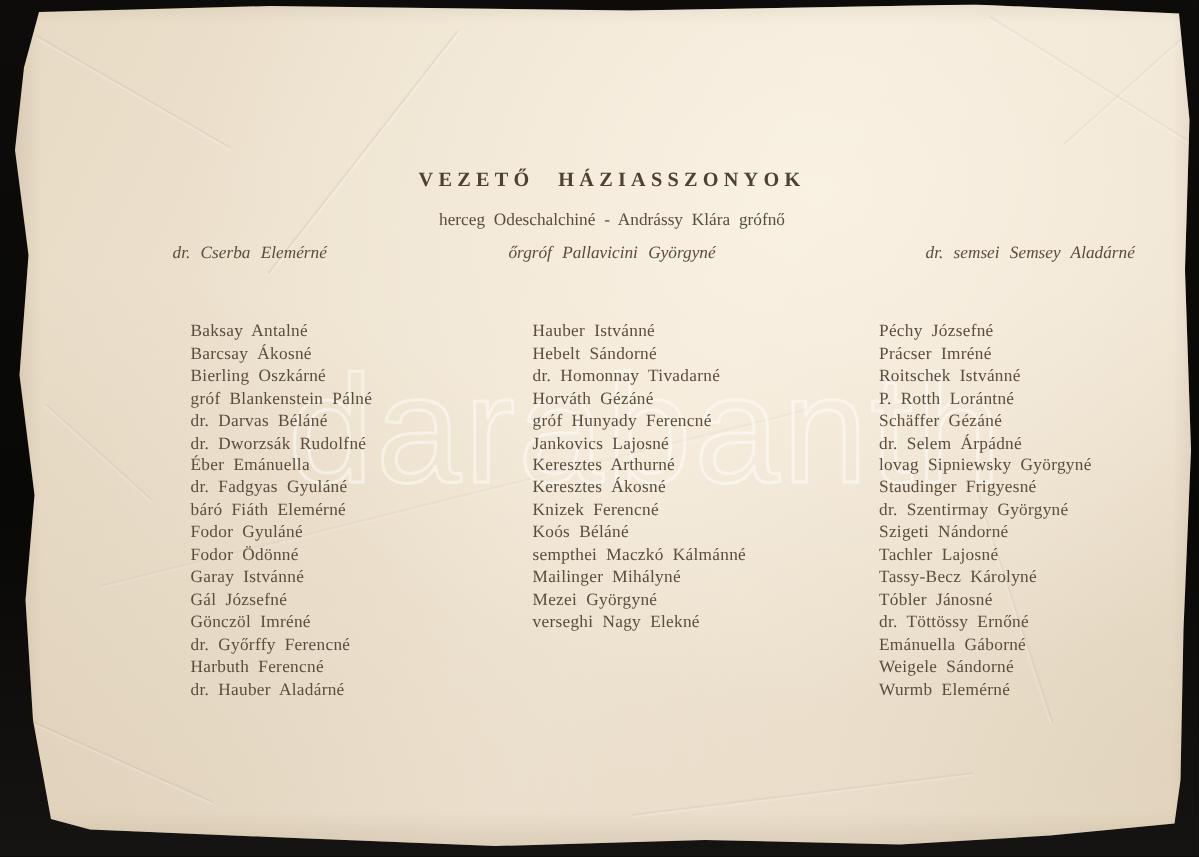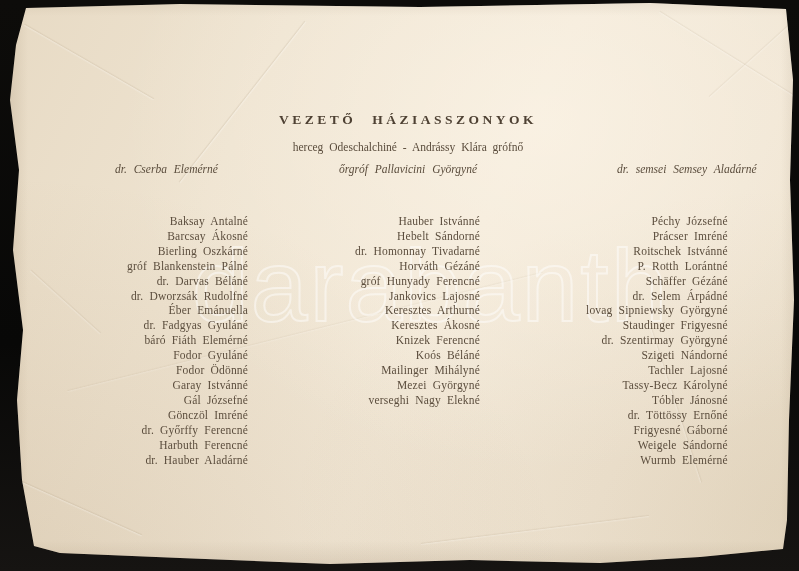--- a/index.html
+++ b/index.html
@@ -116,21 +116,21 @@
     font-size: 11.5px;
     line-height: 14.9px;
     color: #5b4d3d;
     letter-spacing: 0.2px;
     word-spacing: 3px;
     white-space: nowrap;
   }
   #col-left   { left: 127px; }
   #col-middle { left: 355px; }
   #col-right  { left: 586px; }
-  .name-line { position: relative; text-align: right; }
+  .name-line { position: relative; }
 </style>
 </head>
 <body>
 
 <div id="stage">
 
   <div id="paper">
     <div id="paper-shade"></div>
 
     <div class="crease" style="left:140px; top:100px; width:205px; transform:rotate(-52deg); opacity:.7;"></div>
@@ -176,38 +176,39 @@
         <div class="name-line">Hauber Istvánné</div>
         <div class="name-line">Hebelt Sándorné</div>
         <div class="name-line">dr. Homonnay Tivadarné</div>
         <div class="name-line">Horváth Gézáné</div>
         <div class="name-line">gróf Hunyady Ferencné</div>
         <div class="name-line">Jankovics Lajosné</div>
         <div class="name-line">Keresztes Arthurné</div>
         <div class="name-line">Keresztes Ákosné</div>
         <div class="name-line">Knizek Ferencné</div>
         <div class="name-line">Koós Béláné</div>
+        <div class="name-line">sempthei Maczkó Kálmánné</div>
         <div class="name-line">Mailinger Mihályné</div>
         <div class="name-line">Mezei Györgyné</div>
         <div class="name-line">verseghi Nagy Elekné</div>
       </div>
     <div id="col-right" class="name-col">
         <div class="name-line">Péchy Józsefné</div>
         <div class="name-line">Prácser Imréné</div>
         <div class="name-line">Roitschek Istvánné</div>
         <div class="name-line">P. Rotth Lorántné</div>
         <div class="name-line">Schäffer Gézáné</div>
         <div class="name-line">dr. Selem Árpádné</div>
         <div class="name-line">lovag Sipniewsky Györgyné</div>
         <div class="name-line">Staudinger Frigyesné</div>
         <div class="name-line">dr. Szentirmay Györgyné</div>
         <div class="name-line">Szigeti Nándorné</div>
         <div class="name-line">Tachler Lajosné</div>
         <div class="name-line">Tassy-Becz Károlyné</div>
         <div class="name-line">Tóbler Jánosné</div>
         <div class="name-line">dr. Töttössy Ernőné</div>
-        <div class="name-line">Frigyesné Gáborné</div>
+        <div class="name-line">Emánuella Gáborné</div>
         <div class="name-line">Weigele Sándorné</div>
         <div class="name-line">Wurmb Elemérné</div>
       </div>
   </div>
 
 </div>
 
 </body></html>

